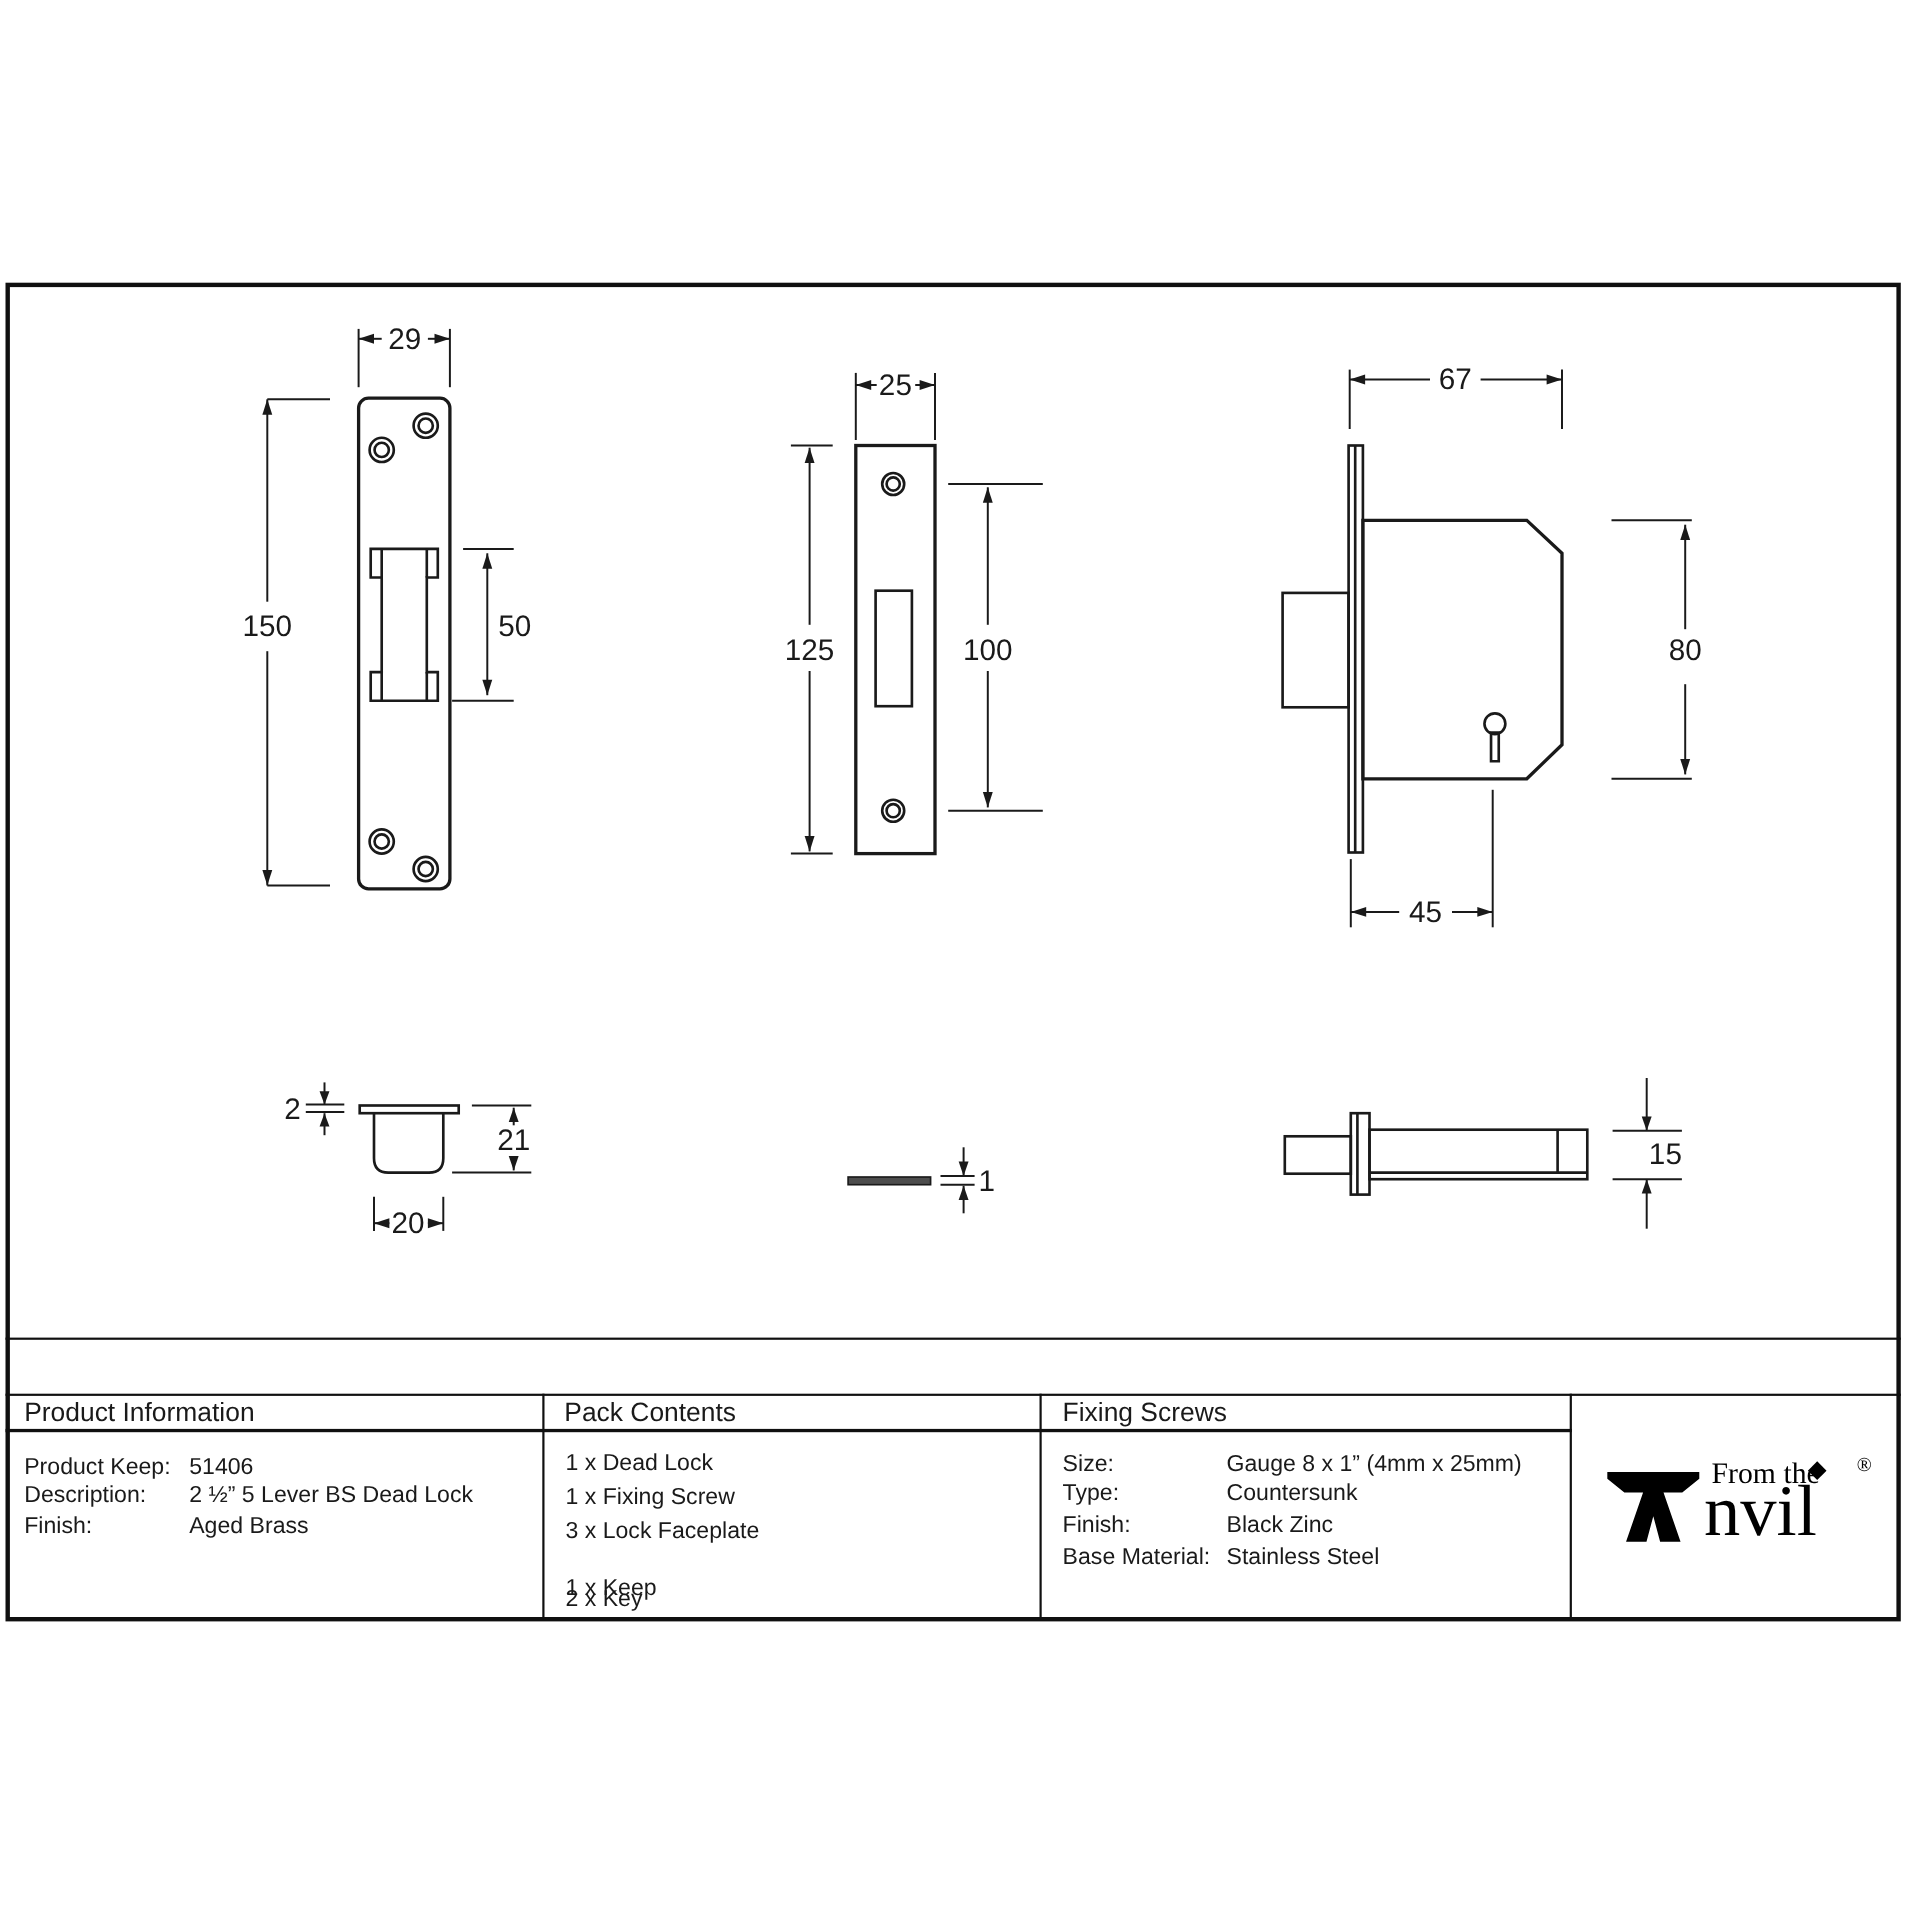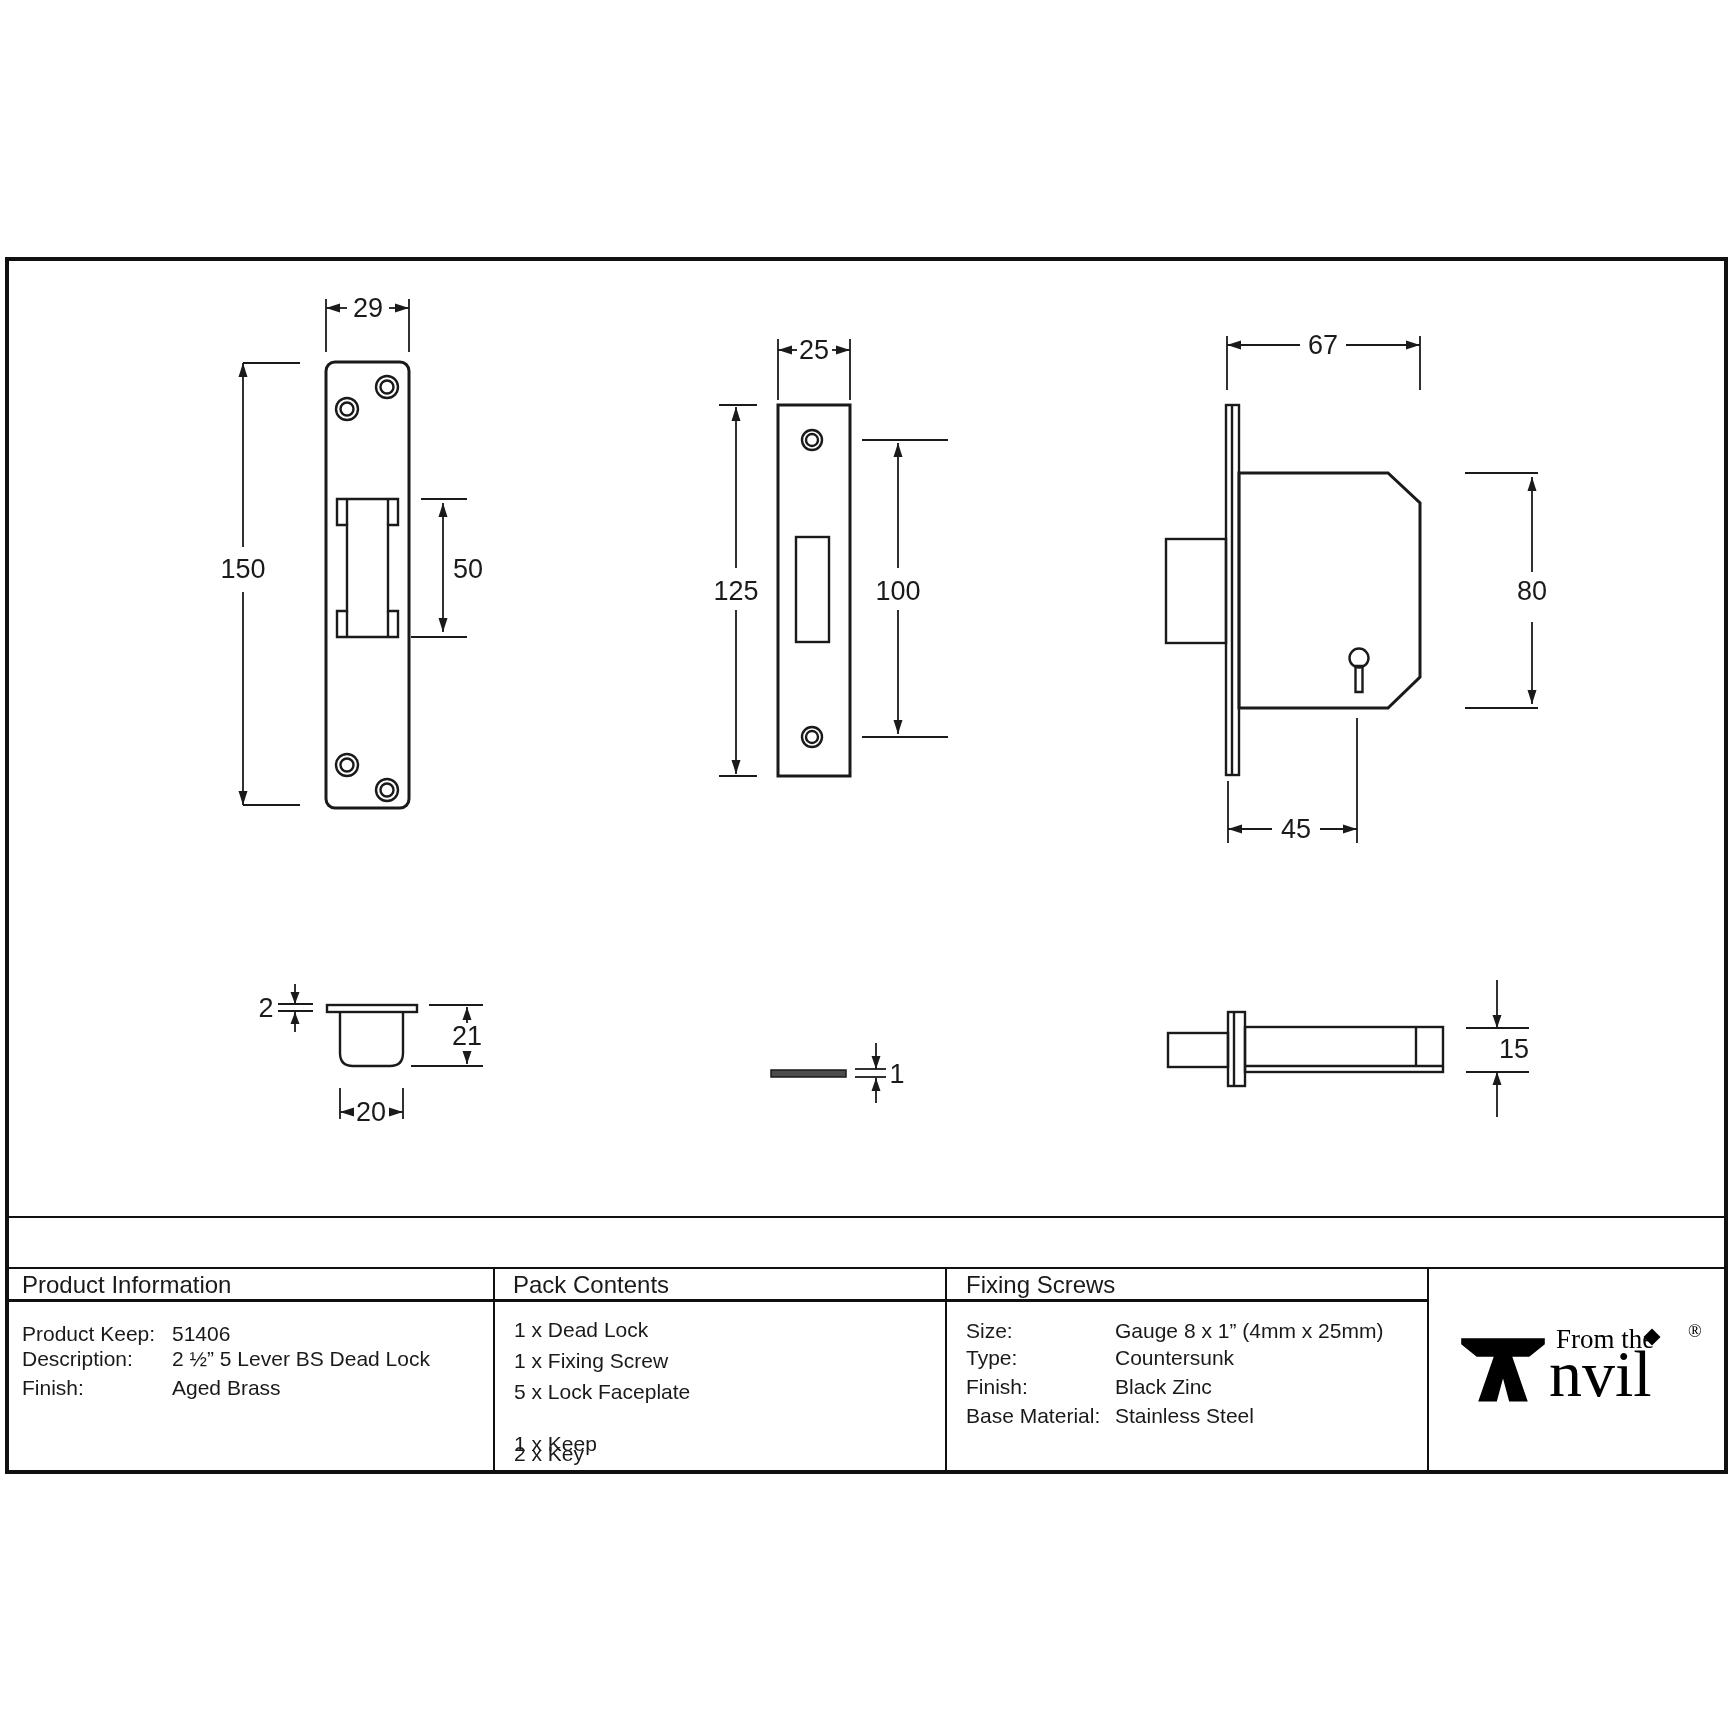--- a/index.html
+++ b/index.html
@@ -206,21 +206,21 @@
 
   <div class="txt" style="left:22px;top:1323px;">Product Keep:</div>
   <div class="txt" style="left:172px;top:1323px;">51406</div>
   <div class="txt" style="left:22px;top:1348px;">Description:</div>
   <div class="txt" style="left:172px;top:1348px;">2 ½” 5 Lever BS Dead Lock</div>
   <div class="txt" style="left:22px;top:1377px;">Finish:</div>
   <div class="txt" style="left:172px;top:1377px;">Aged Brass</div>
 
   <div class="txt" style="left:514px;top:1319px;">1 x Dead Lock</div>
   <div class="txt" style="left:514px;top:1350px;">1 x Fixing Screw</div>
-  <div class="txt" style="left:514px;top:1381px;">5 x Lock Faceplate</div>
+  <div class="txt" style="left:514px;top:1381px;">3 x Lock Faceplate</div>
   <div class="txt" style="left:514px;top:1413px;margin-top:20px;">1 x Keep</div>
   <div class="txt" style="left:514px;top:1443px;">2 x Key</div>
 
   <div class="txt" style="left:966px;top:1320px;">Size:</div>
   <div class="txt" style="left:1115px;top:1320px;">Gauge 8 x 1” (4mm x 25mm)</div>
   <div class="txt" style="left:966px;top:1347px;">Type:</div>
   <div class="txt" style="left:1115px;top:1347px;">Countersunk</div>
   <div class="txt" style="left:966px;top:1376px;">Finish:</div>
   <div class="txt" style="left:1115px;top:1376px;">Black Zinc</div>
   <div class="txt" style="left:966px;top:1405px;">Base Material:</div>

